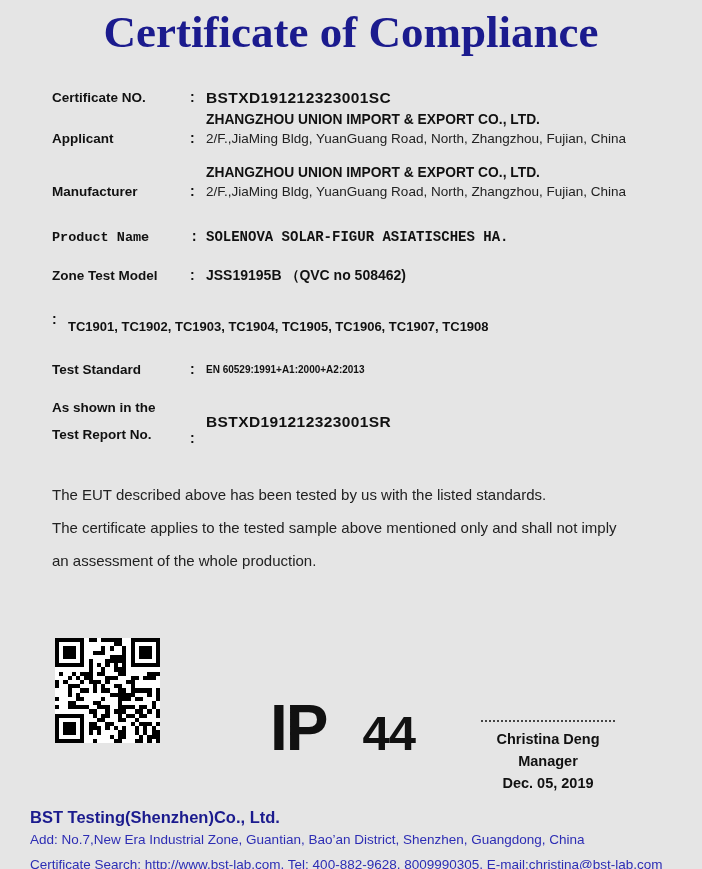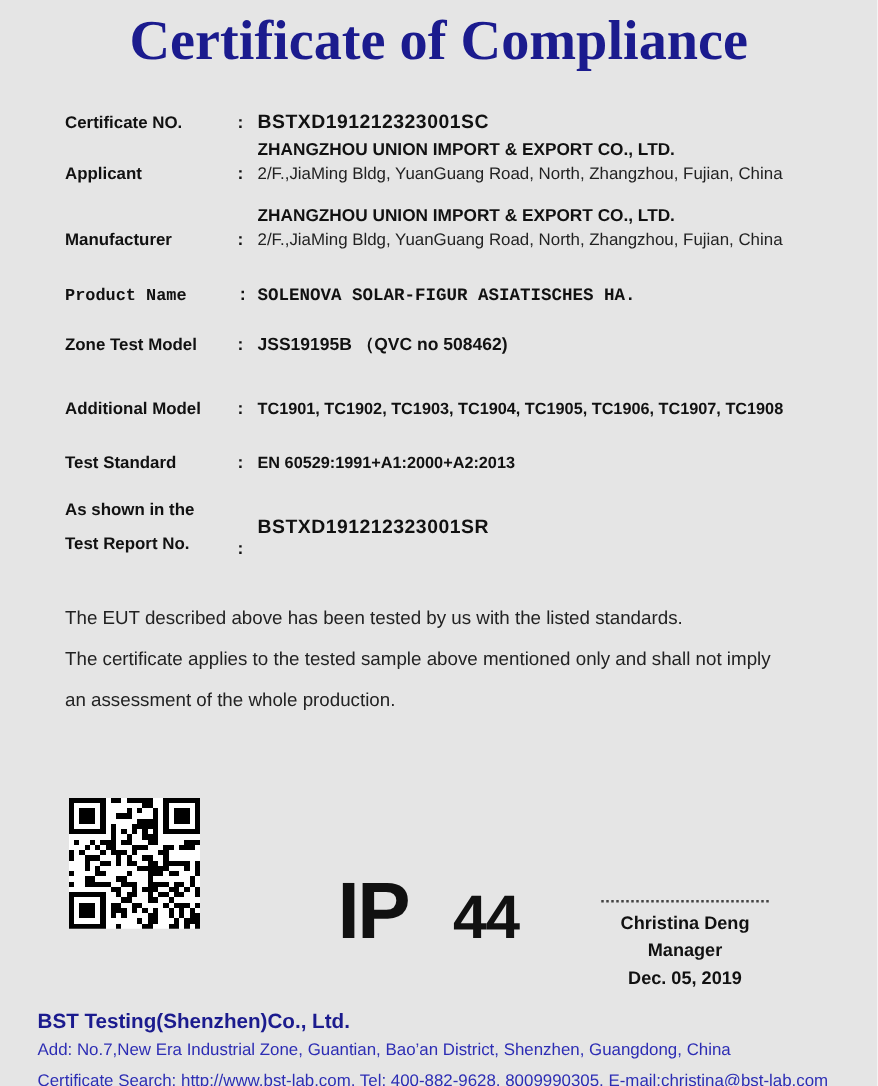--- a/index.html
+++ b/index.html
@@ -14,21 +14,21 @@
   .title{
     margin-top:6px;
     text-align:center;
     font-family:"Liberation Serif",serif;
     font-weight:bold;
     font-size:45px;
     line-height:52px;
     color:#1b1b8e;
   }
   .info{margin:30px 40px 0 52px;}
-  .row{display:flex;align-items:flex-end;}
+  .row{display:flex;align-items:center;}
   .lbl{width:138px;flex:none;font-weight:bold;font-size:13.5px;line-height:19px;color:#111;}
   .lbl2{line-height:27px;}
   .colon{width:16px;flex:none;font-weight:bold;font-size:14px;line-height:19px;color:#111;}
   .val{font-weight:bold;font-size:14px;line-height:19px;color:#111;}
   .val-certno{font-size:15.5px;letter-spacing:.4px;}
   .company{font-weight:bold;font-size:13.8px;line-height:19px;}
   .addr{font-weight:normal;font-size:13.5px;line-height:19px;color:#222;}
   .row-two{align-items:flex-end;}
   .row-two .lbl,.row-two .colon{align-self:flex-end;}
   .row-report{align-items:stretch;}
@@ -104,29 +104,28 @@
       <div class="val">SOLENOVA SOLAR-FIGUR ASIATISCHES HA.</div>
     </div>
 
     <div class="row m19">
       <div class="lbl">Zone Test Model</div>
       <div class="colon">:</div>
       <div class="val">JSS19195B （QVC no 508462)</div>
     </div>
 
     <div class="row m17">
-      <div class="lbl">Additional Model</div>
       <div class="colon">:</div>
       <div class="val" style="white-space:nowrap;font-size:13px;margin-top:15px;">TC1901, TC1902, TC1903, TC1904, TC1905, TC1906, TC1907, TC1908</div>
     </div>
 
     <div class="row m24">
       <div class="lbl">Test Standard</div>
       <div class="colon">:</div>
-      <div class="val" style="font-size:13px;">EN 60529:1991+A1:2000+A2:2013</div>
+      <div class="val" style="font-size:10px;">EN 60529:1991+A1:2000+A2:2013</div>
     </div>
 
     <div class="row row-report m15">
       <div class="lbl lbl2">
         <div>As shown in the</div>
         <div>Test Report No.</div>
       </div>
       <div class="colon">:</div>
       <div class="val">BSTXD191212323001SR</div>
     </div>

